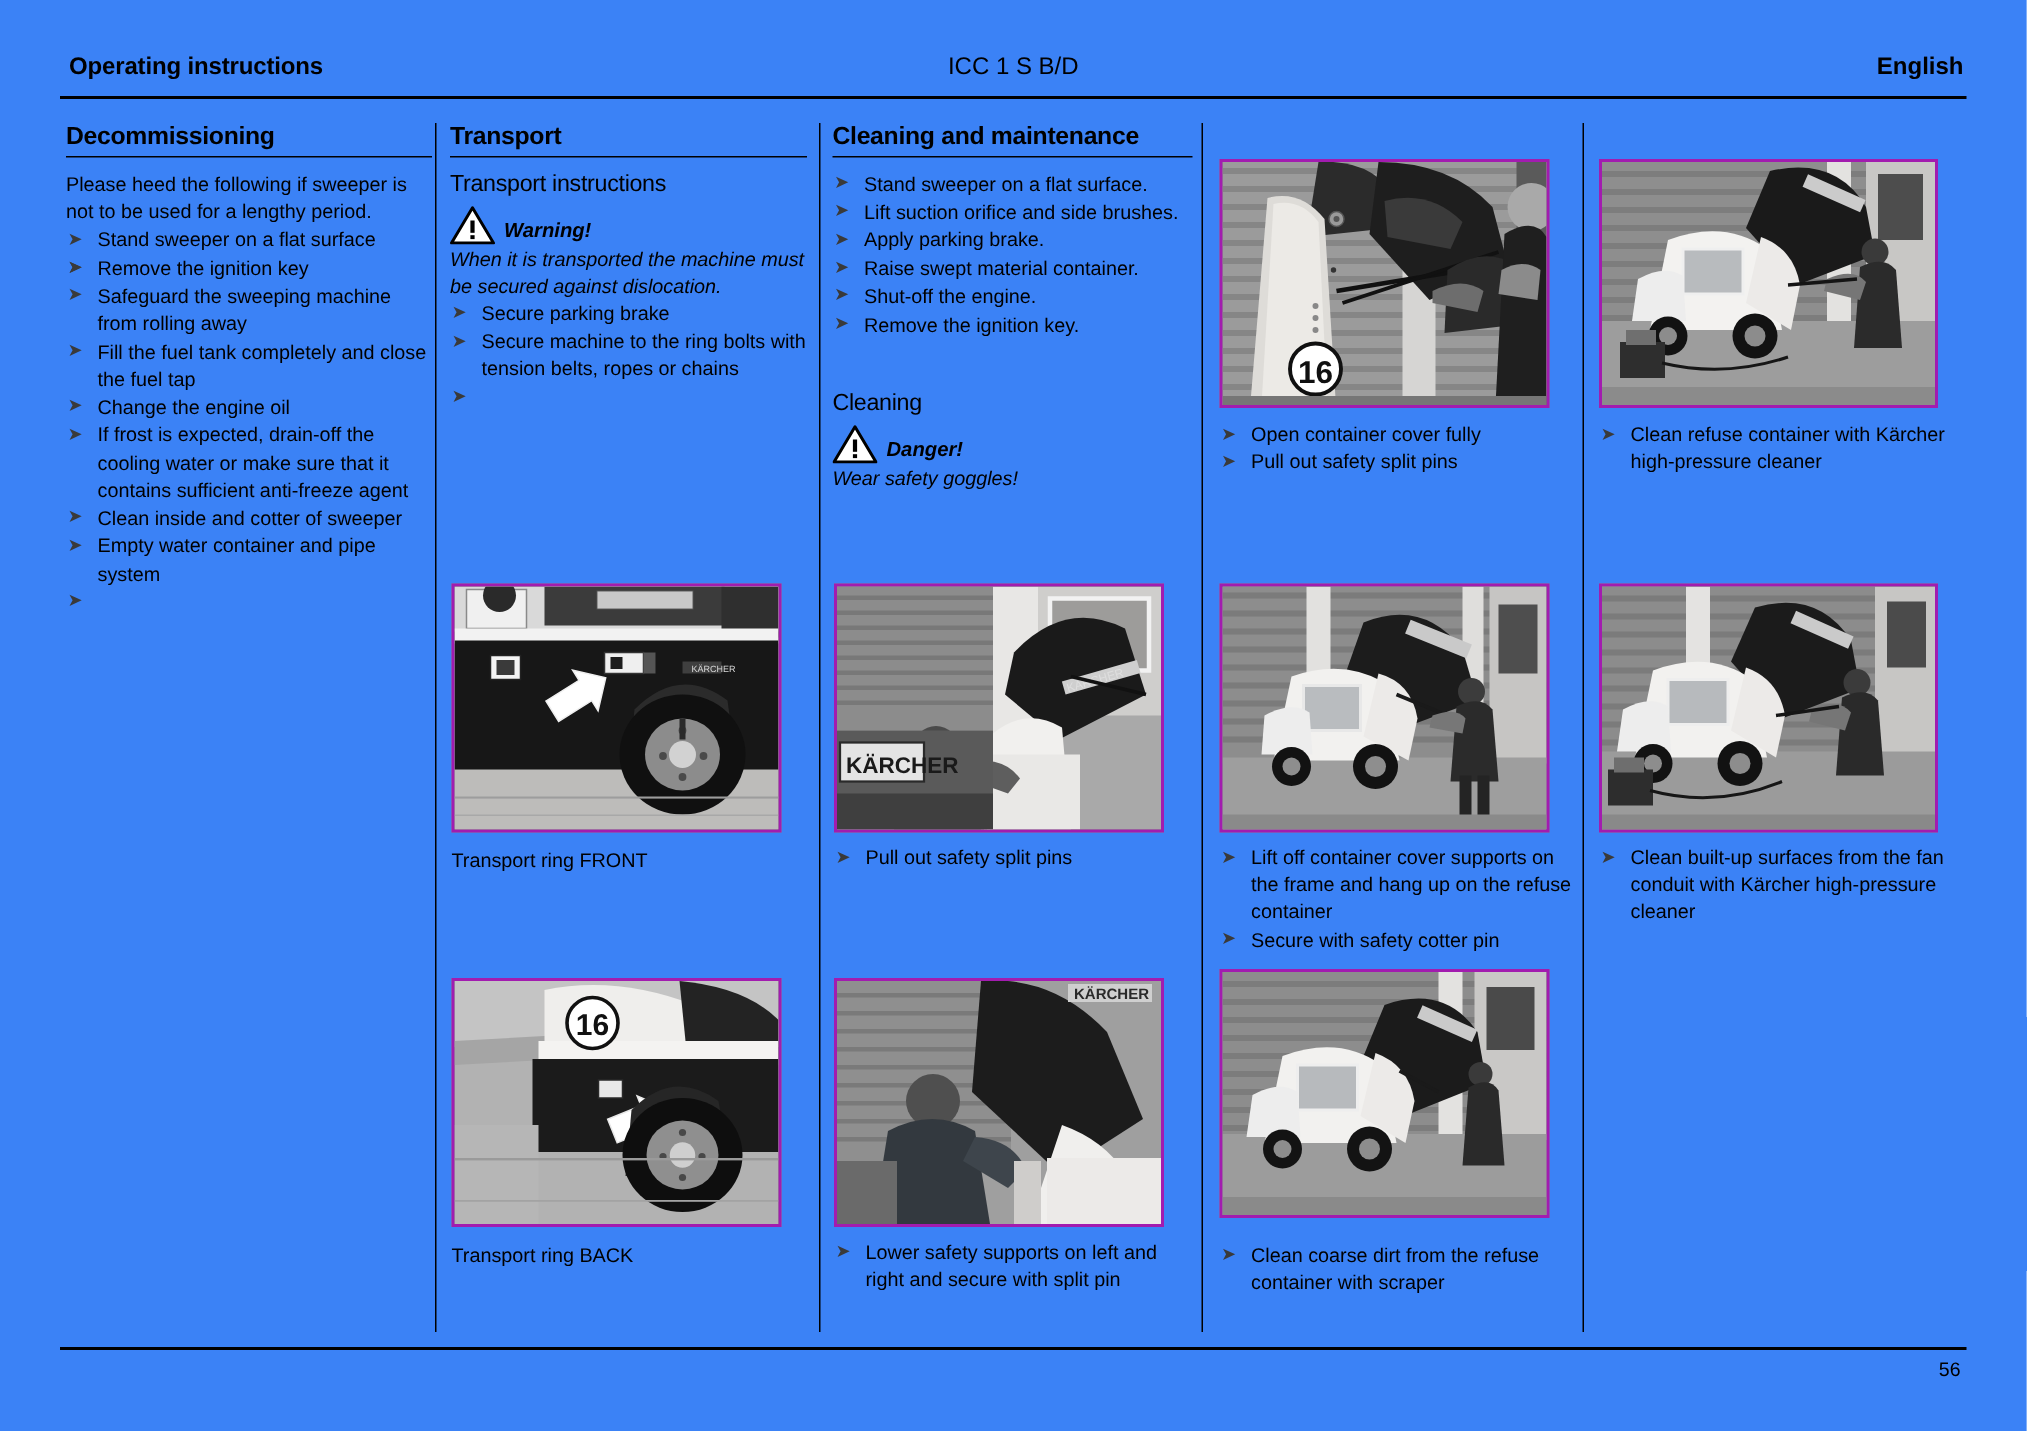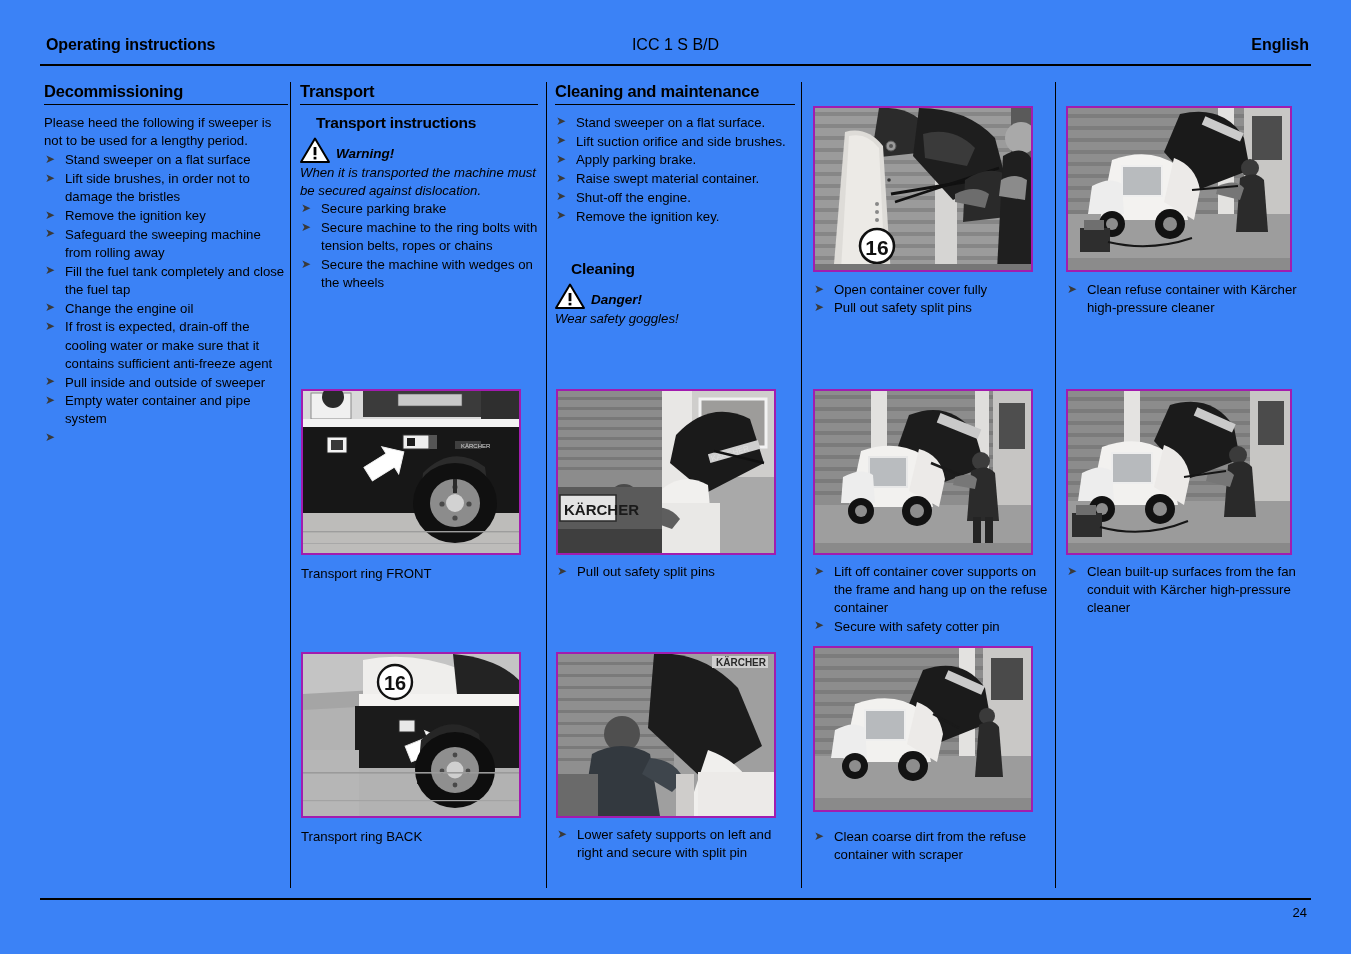--- a/index.html
+++ b/index.html
@@ -93,22 +93,22 @@
     font-size: 16.5px;
     font-weight: bold;
     line-height: 1.15;
     padding-bottom: 3px;
     border-bottom: 1.6px solid #000;
     margin: 0 0 9px 0;
     letter-spacing: -0.2px;
   }
   .h-sub {
     font-size: 15.5px;
-    font-weight: bold;
-    margin: 14px 0 3px 16px;
+    font-weight: normal;
+    margin: 14px 0 3px 0;
     letter-spacing: -0.2px;
   }
   .h-sub.tight { margin-top: 0; }
 
   
   .para {
     font-size: 13.2px;
     line-height: 1.38;
     margin: 0 0 1px 0;
   }
@@ -189,27 +189,27 @@
   <div class="vrule" style="left:290px;"></div>
   <div class="vrule" style="left:546px;"></div>
   <div class="vrule" style="left:801px;"></div>
   <div class="vrule" style="left:1055px;"></div>
 
   <div class="col col-1">
     <div class="h-sec">Decommissioning</div>
     <p class="para">Please heed the following if sweeper is not to be used for a lengthy period.</p>
     <ul class="blist">
       <li><span class="bullet">➤</span><span>Stand sweeper on a flat surface</span></li>
-      <li><span class="bullet">➤</span><span>Lift side brushes, in order not to damage the bristles</span></li>
+      <li><span class="bullet">➤</span></li>
       <li><span class="bullet">➤</span><span>Remove the ignition key</span></li>
       <li><span class="bullet">➤</span><span>Safeguard the sweeping machine from rolling away</span></li>
       <li><span class="bullet">➤</span><span>Fill the fuel tank completely and close the fuel tap</span></li>
       <li><span class="bullet">➤</span><span>Change the engine oil</span></li>
       <li><span class="bullet">➤</span><span>If frost is expected, drain-off the cooling water or make sure that it contains sufficient anti-freeze agent</span></li>
-      <li><span class="bullet">➤</span><span>Pull inside and outside of sweeper</span></li>
+      <li><span class="bullet">➤</span><span>Clean inside and cotter of sweeper</span></li>
       <li><span class="bullet">➤</span><span>Empty water container and pipe system</span></li>
       <li><span class="bullet">➤</span></li>
     </ul>
   </div>
 
   <div class="col col-2">
     <div class="h-sec">Transport</div>
     <div class="h-sub tight">Transport instructions</div>
 
     <div class="warnline">
@@ -219,21 +219,21 @@
         <rect x="13.6" y="19.8" width="2.8" height="2.6" fill="#000000"></rect>
       </svg>
       <span class="warnword">Warning!</span>
     </div>
 
     <p class="para italic">When it is transported the machine must be secured against dislocation.</p>
 
     <ul class="blist">
       <li><span class="bullet">➤</span><span>Secure parking brake</span></li>
       <li><span class="bullet">➤</span><span>Secure machine to the ring bolts with tension belts, ropes or chains</span></li>
-      <li><span class="bullet">➤</span><span>Secure the machine with wedges on the wheels</span></li>
+      <li><span class="bullet">➤</span></li>
     </ul>
   </div>
 
   <div class="photo" style="left:301px; top:389px; width:216px; height:162px; position:absolute;">
     <svg viewBox="0 0 216 162" width="216" height="162" preserveAspectRatio="none">
       <rect x="0" y="0" width="216" height="162" fill="#b9b9b9"></rect>
       <rect x="0" y="122" width="216" height="40" fill="#bdbcba"></rect>
       <rect x="0" y="0" width="216" height="30" fill="#d9d9d9"></rect>
       <rect x="8" y="2" width="40" height="26" fill="#f0f0f0" stroke="#8a8a8a"></rect>
       <circle cx="30" cy="6" r="11" fill="#2a2a2a"></circle>
@@ -613,16 +613,16 @@
       <rect x="0" y="152" width="222" height="10" fill="#898989"></rect>
     </svg>
   </div>
   <div class="cap" style="position:absolute; left:1066px; top:556px; width:248px;">
     <ul class="blist">
       <li><span class="bullet">➤</span><span>Clean built-up surfaces from the fan conduit with Kärcher high-pressure cleaner</span></li>
     </ul>
   </div>
 
   <div class="page-footer">
-    <div class="footer-pageno">24</div>
+    <div class="footer-pageno">56</div>
   </div>
 
 </div>
 
 </body></html>

